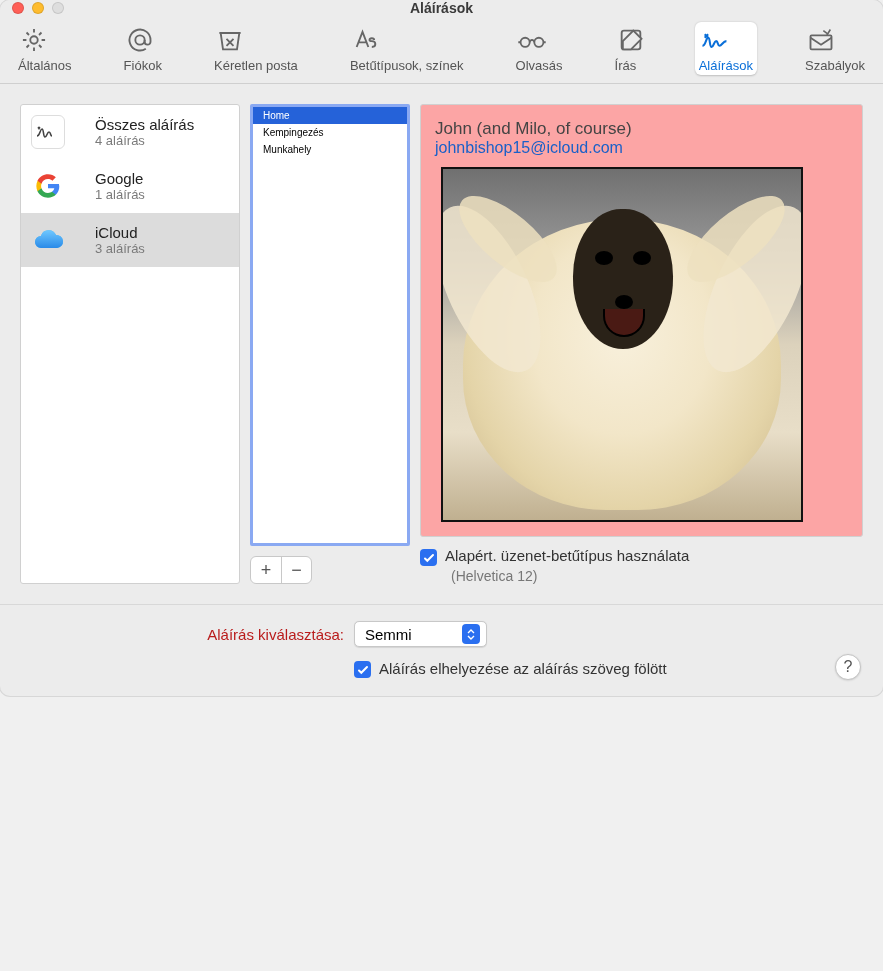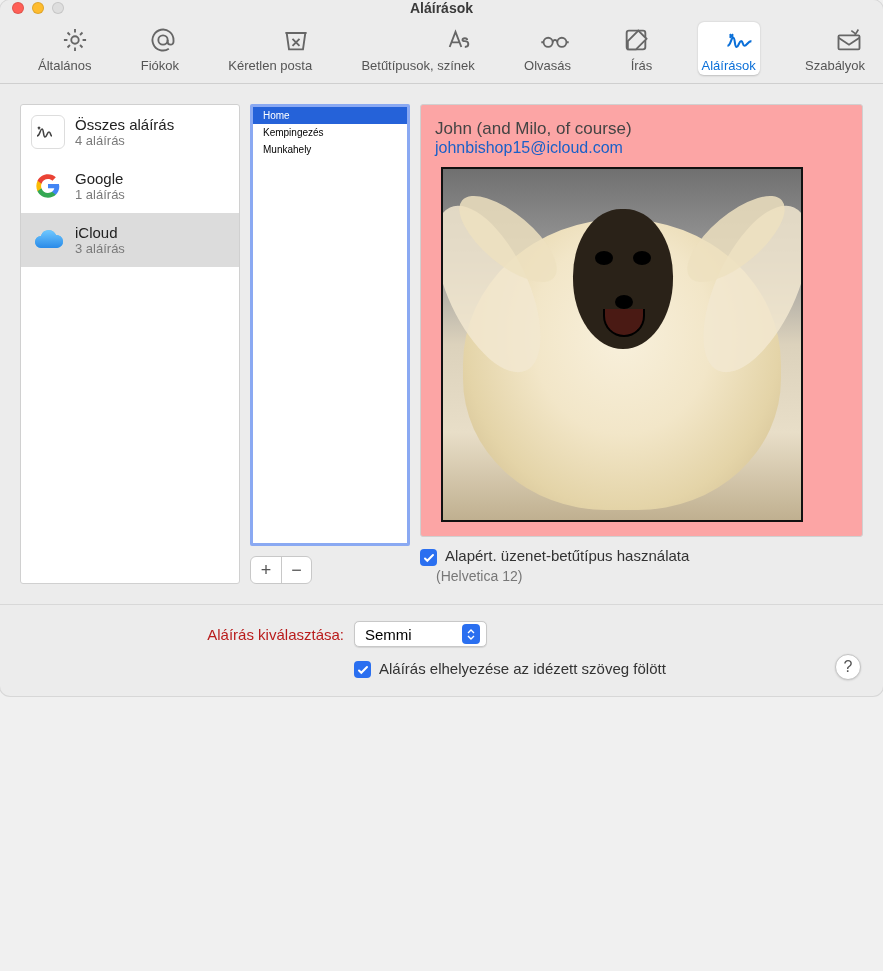--- a/index.html
+++ b/index.html
@@ -44,27 +44,26 @@
     .toolbar {
       display: flex;
       padding: 6px 14px 8px 14px;
       border-bottom: 1px solid #cfcfcf;
       background: #ececec;
       justify-content: space-between;
     }
     .toolbar-item {
       display: flex;
       flex-direction: column;
-      align-items: flex-end;
+      align-items: flex-start;
       gap: 2px;
       color: #5c5c5c;
       cursor: default;
       padding: 2px 4px;
       border-radius: 6px;
-      margin-left: 20px;
     }
     .toolbar-item.active {
       background: #fff;
       box-shadow: 0 0.5px 2px rgba(0,0,0,0.2);
       color: #0a6fd8;
     }
     .toolbar-item.active .ti-label { color: #0a6fd8; }
     .ti-icon { width: 32px; height: 32px; display:flex; align-items:center; justify-content:center;}
     .ti-label { font-size: 13px; color: #555; }
     .toolbar-item.active svg { stroke: #0a6fd8; fill: none;}
@@ -83,21 +82,21 @@
     }
     .account-item {
       display: flex;
       align-items: center;
       gap: 10px;
       padding: 10px 10px;
       border-bottom: none;
     }
     .account-item.selected { background: #dcdcdc; }
     .acct-icon { width: 34px; height: 34px; display:flex; align-items:center; justify-content:center; border-radius:6px;}
-    .acct-text { display: flex; flex-direction: column; }
+    .acct-text { display: flex; flex-direction: column; margin-left: 20px; }
     .acct-name { font-size: 15px; color: #222; }
     .acct-sub { font-size: 13px; color: #7a7a7a; }
     .sig-list-col {
       width: 160px;
       display: flex;
       flex-direction: column;
     }
     .sig-list {
       flex: 1;
       background: #fff;
@@ -171,21 +170,21 @@
     .checkbox {
       width: 17px; height: 17px;
       background: #2a6ff0;
       border-radius: 4px;
       display:flex;align-items:center;justify-content:center;
       flex-shrink:0;
       margin-top:2px;
     }
     .checkbox svg{width:12px;height:12px;}
     .cblabel { font-size: 15px; color: #333; }
-    .cbsub { font-size: 14px; color: #777; margin-left: 16px; margin-top:2px;}
+    .cbsub { font-size: 14px; color: #777; margin-left: 31px; margin-top:2px;}
     .footer {
       border-top: 1px solid #d8d8d8;
       padding: 16px 24px 18px 24px;
       display: flex;
       flex-direction: column;
       gap: 12px;
       position: relative;
     }
     .footer-row {
       display: flex;
@@ -421,18 +420,18 @@
             </svg>
         </div>
       </div>
     </div>
     <div class="footer-row2">
       <div class="checkbox">
         <svg viewBox="0 0 12 12">
             <path d="M2 6.5l2.3 2.3L10 3" stroke="#fff" stroke-width="2" fill="none" stroke-linecap="round"></path>
           </svg>
       </div>
-      <div class="cblabel">Aláírás elhelyezése az idézett szöveg fölött</div>
+      <div class="cblabel">Aláírás elhelyezése az aláírás szöveg fölött</div>
     </div>
     <div class="help-btn">?</div>
   </div>
 
 </div>
 
 </body></html>

